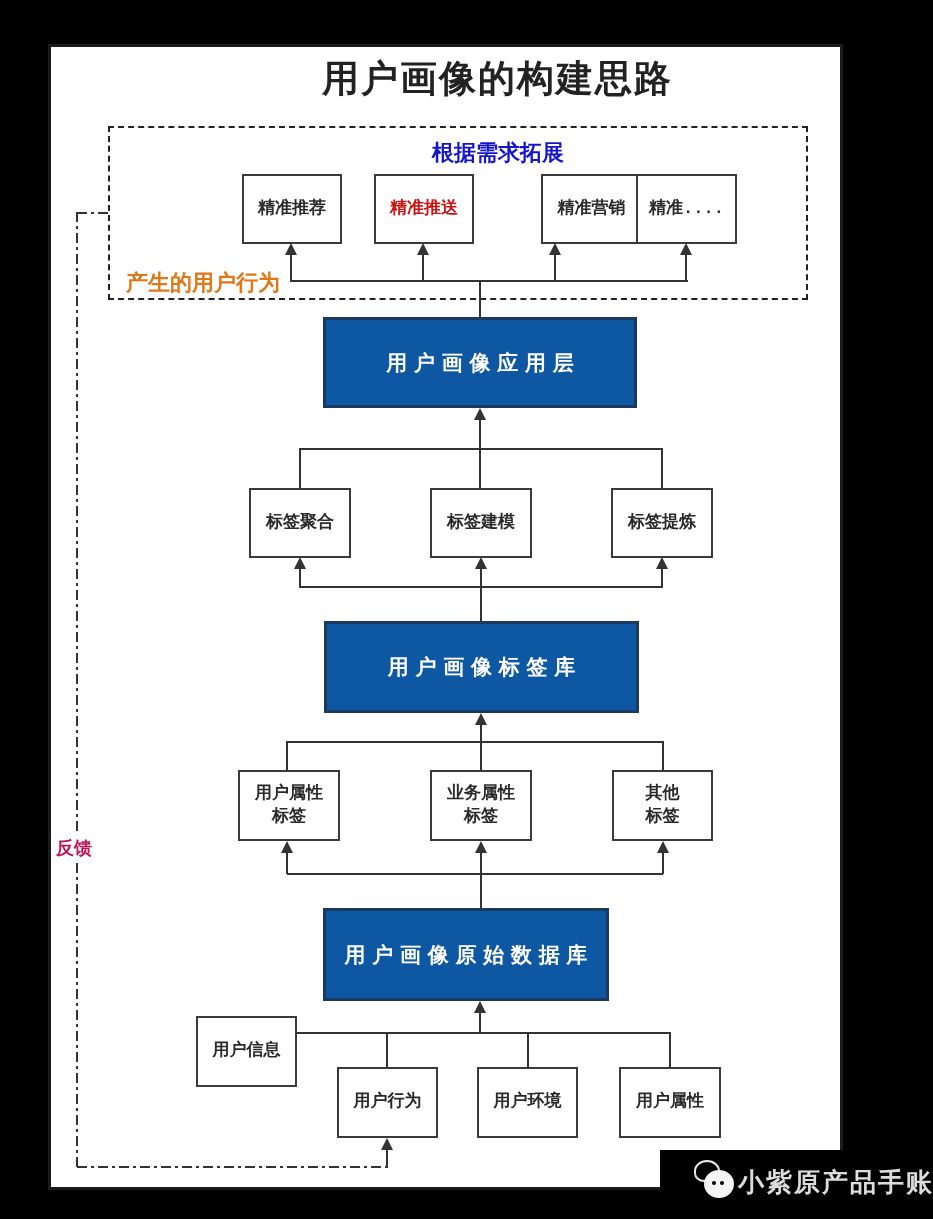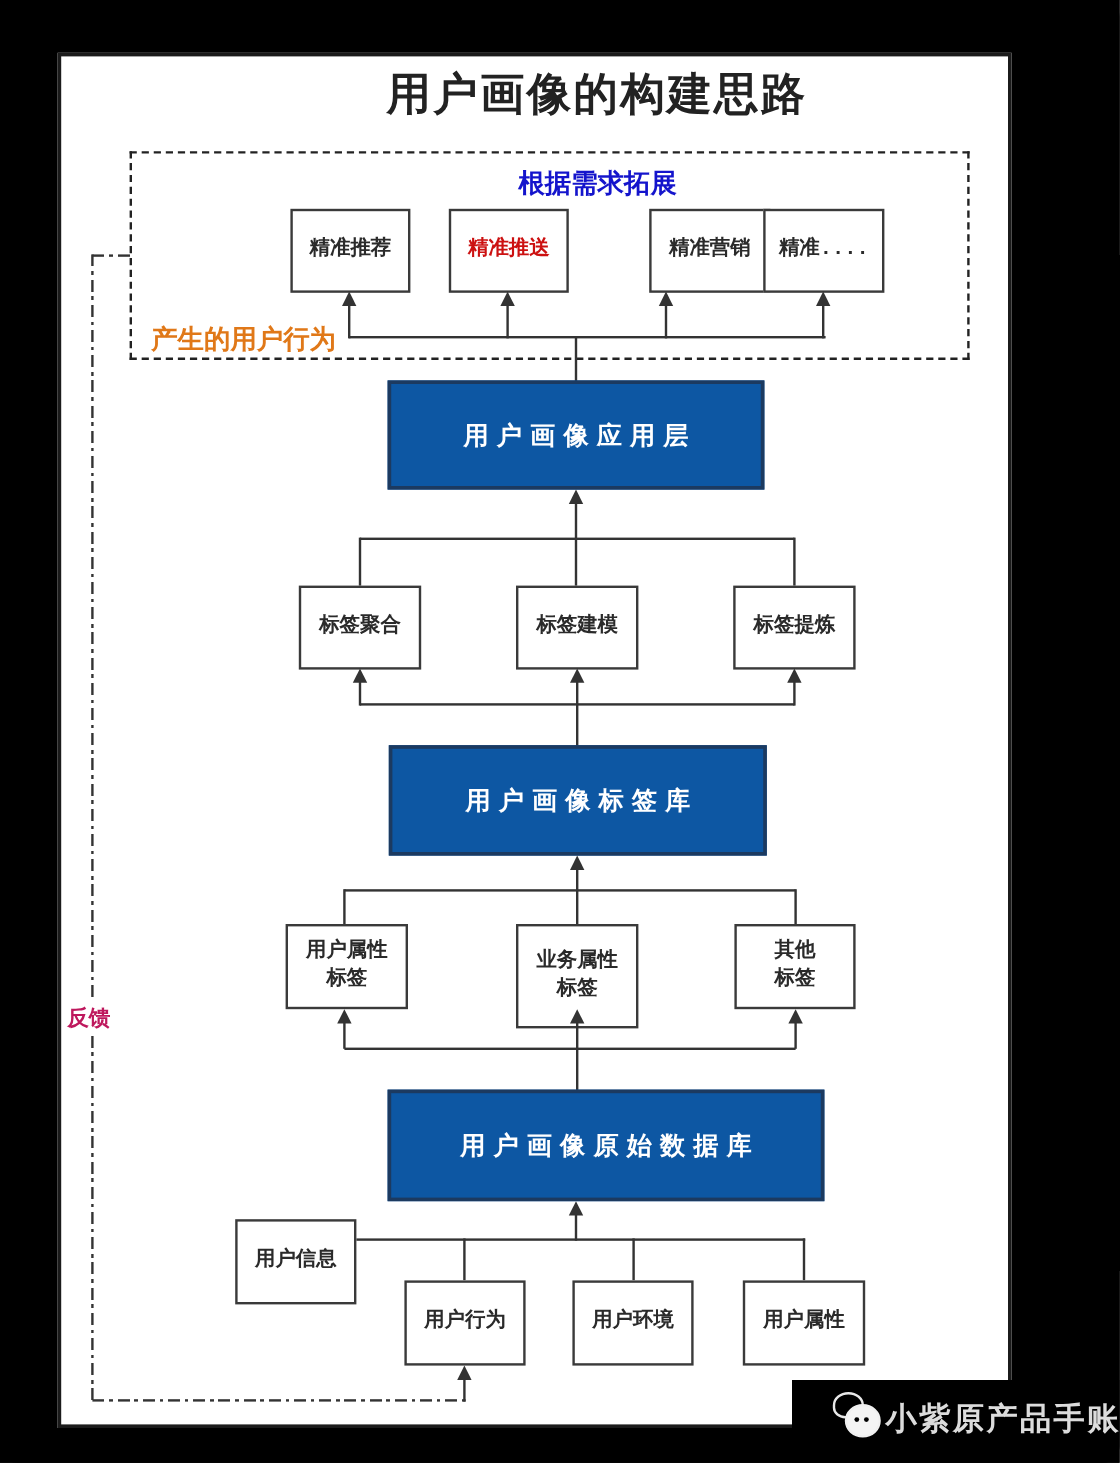--- a/index.html
+++ b/index.html
@@ -103,38 +103,38 @@
   <div class="abs arrow-up" style="left:475px;top:713px;"></div>
   <div class="abs vline" style="left:480px;top:724px;height:47px;"></div>
   <div class="abs hline" style="left:287px;top:741px;width:376px;"></div>
   <div class="abs vline" style="left:286px;top:741px;height:30px;"></div>
   <div class="abs vline" style="left:662px;top:741px;height:30px;"></div>
 
   <div class="abs node" style="left:238px;top:770px;width:102px;height:71px;">
     <span>用户属性</span>
     <span>标签</span>
     </div>
-  <div class="abs node" style="left:430px;top:770px;width:102px;height:87px;">
+  <div class="abs node" style="left:430px;top:770px;width:102px;height:71px;">
     <span>业务属性</span>
     <span>标签</span>
     </div>
   <div class="abs node" style="left:612px;top:770px;width:101px;height:71px;">
     <span>其他</span>
     <span>标签</span>
     </div>
 
   <div class="abs hline" style="left:287px;top:873px;width:376px;"></div>
   <div class="abs arrow-up" style="left:281px;top:841px;"></div>
   <div class="abs vline" style="left:286px;top:852px;height:22px;"></div>
   <div class="abs arrow-up" style="left:657px;top:841px;"></div>
   <div class="abs vline" style="left:662px;top:852px;height:22px;"></div>
   <div class="abs arrow-up" style="left:475px;top:841px;"></div>
   <div class="abs vline" style="left:480px;top:852px;height:57px;"></div>
 
-  <div class="abs layer" style="left:323px;top:908px;width:364px;height:93px;">用户画像原始数据库</div>
+  <div class="abs layer" style="left:323px;top:908px;width:286px;height:93px;">用户画像原始数据库</div>
 
   <div class="abs arrow-up" style="left:474px;top:1001px;"></div>
   <div class="abs vline" style="left:479px;top:1012px;height:22px;"></div>
   <div class="abs hline" style="left:246px;top:1032px;width:425px;"></div>
   <div class="abs vline" style="left:245px;top:1032px;height:35px;"></div>
   <div class="abs vline" style="left:386px;top:1032px;height:35px;"></div>
   <div class="abs vline" style="left:527px;top:1032px;height:35px;"></div>
   <div class="abs vline" style="left:669px;top:1032px;height:35px;"></div>
 
   <div class="abs node" style="left:196px;top:1016px;width:101px;height:71px;">

